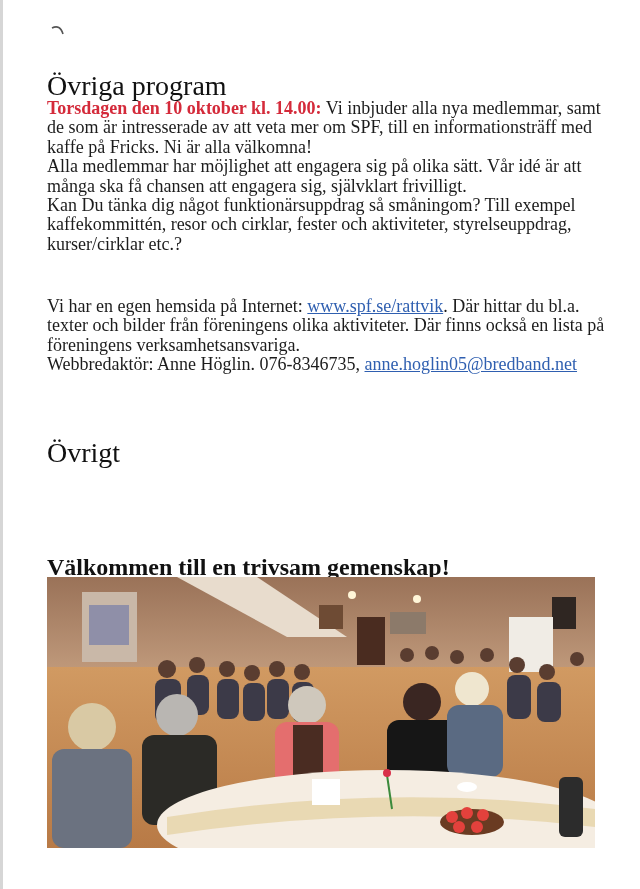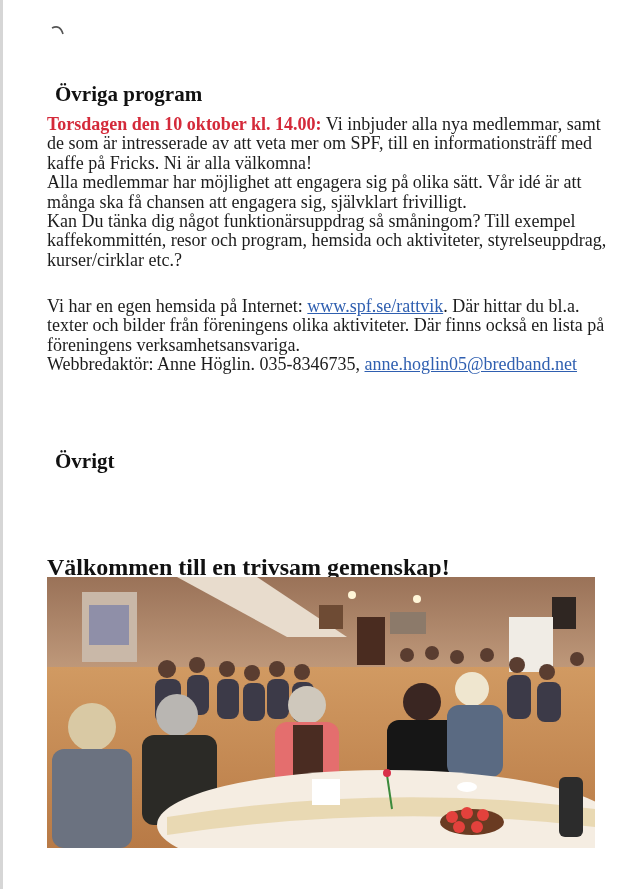--- a/index.html
+++ b/index.html
@@ -4,22 +4,22 @@
   <style>
     html, body { margin: 0; padding: 0; }
     body {
       width: 640px; height: 889px; background: #ffffff; position: relative; overflow: hidden;
       font-family: "Liberation Serif", "DejaVu Serif", serif; color: #1a1a1a;
     }
     .page-edge { position: absolute; left: 0; top: 0; width: 3px; height: 889px; background: #d6d6d6; }
     .punch-mark { position: absolute; left: 48px; top: 22px; width: 20px; height: 20px; }
     .section { position: absolute; left: 47px; width: 560px; }
     h2 {
-      font-family: "Liberation Serif", "DejaVu Serif", serif; font-weight: bold; font-size: 21px;
-      margin: 8px; line-height: 26px; color: #111;
+      font-family: "Liberation Serif", "DejaVu Serif", serif; font-weight: normal; font-size: 28px;
+      margin: 0; line-height: 26px; color: #111;
     }
     p { margin: 0; font-size: 18px; line-height: 19.4px; color: #1c1c1c; }
     .red { color: #d42a3a; font-weight: bold; }
     a { color: #2f5fb0; text-decoration: underline; text-align: center; }
     #sec-program { top: 73px; }
     #sec-hemsida { top: 297px; }
     #sec-ovrigt { top: 440px; }
     .welcome { position: absolute; left: 47px; top: 554px; font-size: 24px; font-weight: bold; line-height: 26px; margin: 0; }
     .photo { position: absolute; left: 47px; top: 577px; width: 548px; height: 271px; overflow: hidden; background: #c9a27b; }
     .photo svg { display: block; }
@@ -29,26 +29,26 @@
 
 <div class="page-edge"></div>
 <svg class="punch-mark" viewBox="0 0 20 20">
   <path d="M4 6 Q12 2 15 12" stroke="#555" stroke-width="1.6" fill="none"></path>
 </svg>
 
 <div class="section" id="sec-program">
   <h2>Övriga program</h2>
   <p><span class="red">Torsdagen den 10 oktober kl. 14.00:</span><span> Vi inbjuder alla nya medlemmar, samt de som är intresserade av att veta mer om SPF, till en informationsträff med kaffe på Fricks. Ni är alla välkomna!</span></p>
   <p>Alla medlemmar har möjlighet att engagera sig på olika sätt. Vår idé är att många ska få chansen att engagera sig, självklart frivilligt.</p>
-  <p>Kan Du tänka dig något funktionärsuppdrag så småningom? Till exempel kaffekommittén, resor och program, hemsida och aktiviteter, styrelseuppdrag, kurser/cirklar etc.?</p>
+  <p>Kan Du tänka dig något funktionärsuppdrag så småningom? Till exempel kaffekommittén, resor och cirklar, fester och aktiviteter, styrelseuppdrag, kurser/cirklar etc.?</p>
 </div>
 
 <div class="section" id="sec-hemsida">
   <p><span>Vi har en egen hemsida på Internet: </span><a>www.spf.se/rattvik</a><span>. Där hittar du bl.a. texter och bilder från föreningens olika aktiviteter. Där finns också en lista på föreningens verksamhetsansvariga.</span></p>
-  <p><span>Webbredaktör: Anne Höglin. 035-8346735, </span><a>anne.hoglin05@bredband.net</a></p>
+  <p><span>Webbredaktör: Anne Höglin. 076-8346735, </span><a>anne.hoglin05@bredband.net</a></p>
 </div>
 
 <div class="section" id="sec-ovrigt">
   <h2>Övrigt</h2>
 </div>
 
 <h2 class="welcome">Välkommen till en trivsam gemenskap!</h2>
 
 <div class="photo">
   <svg width="548" height="271" viewBox="0 0 548 271">

